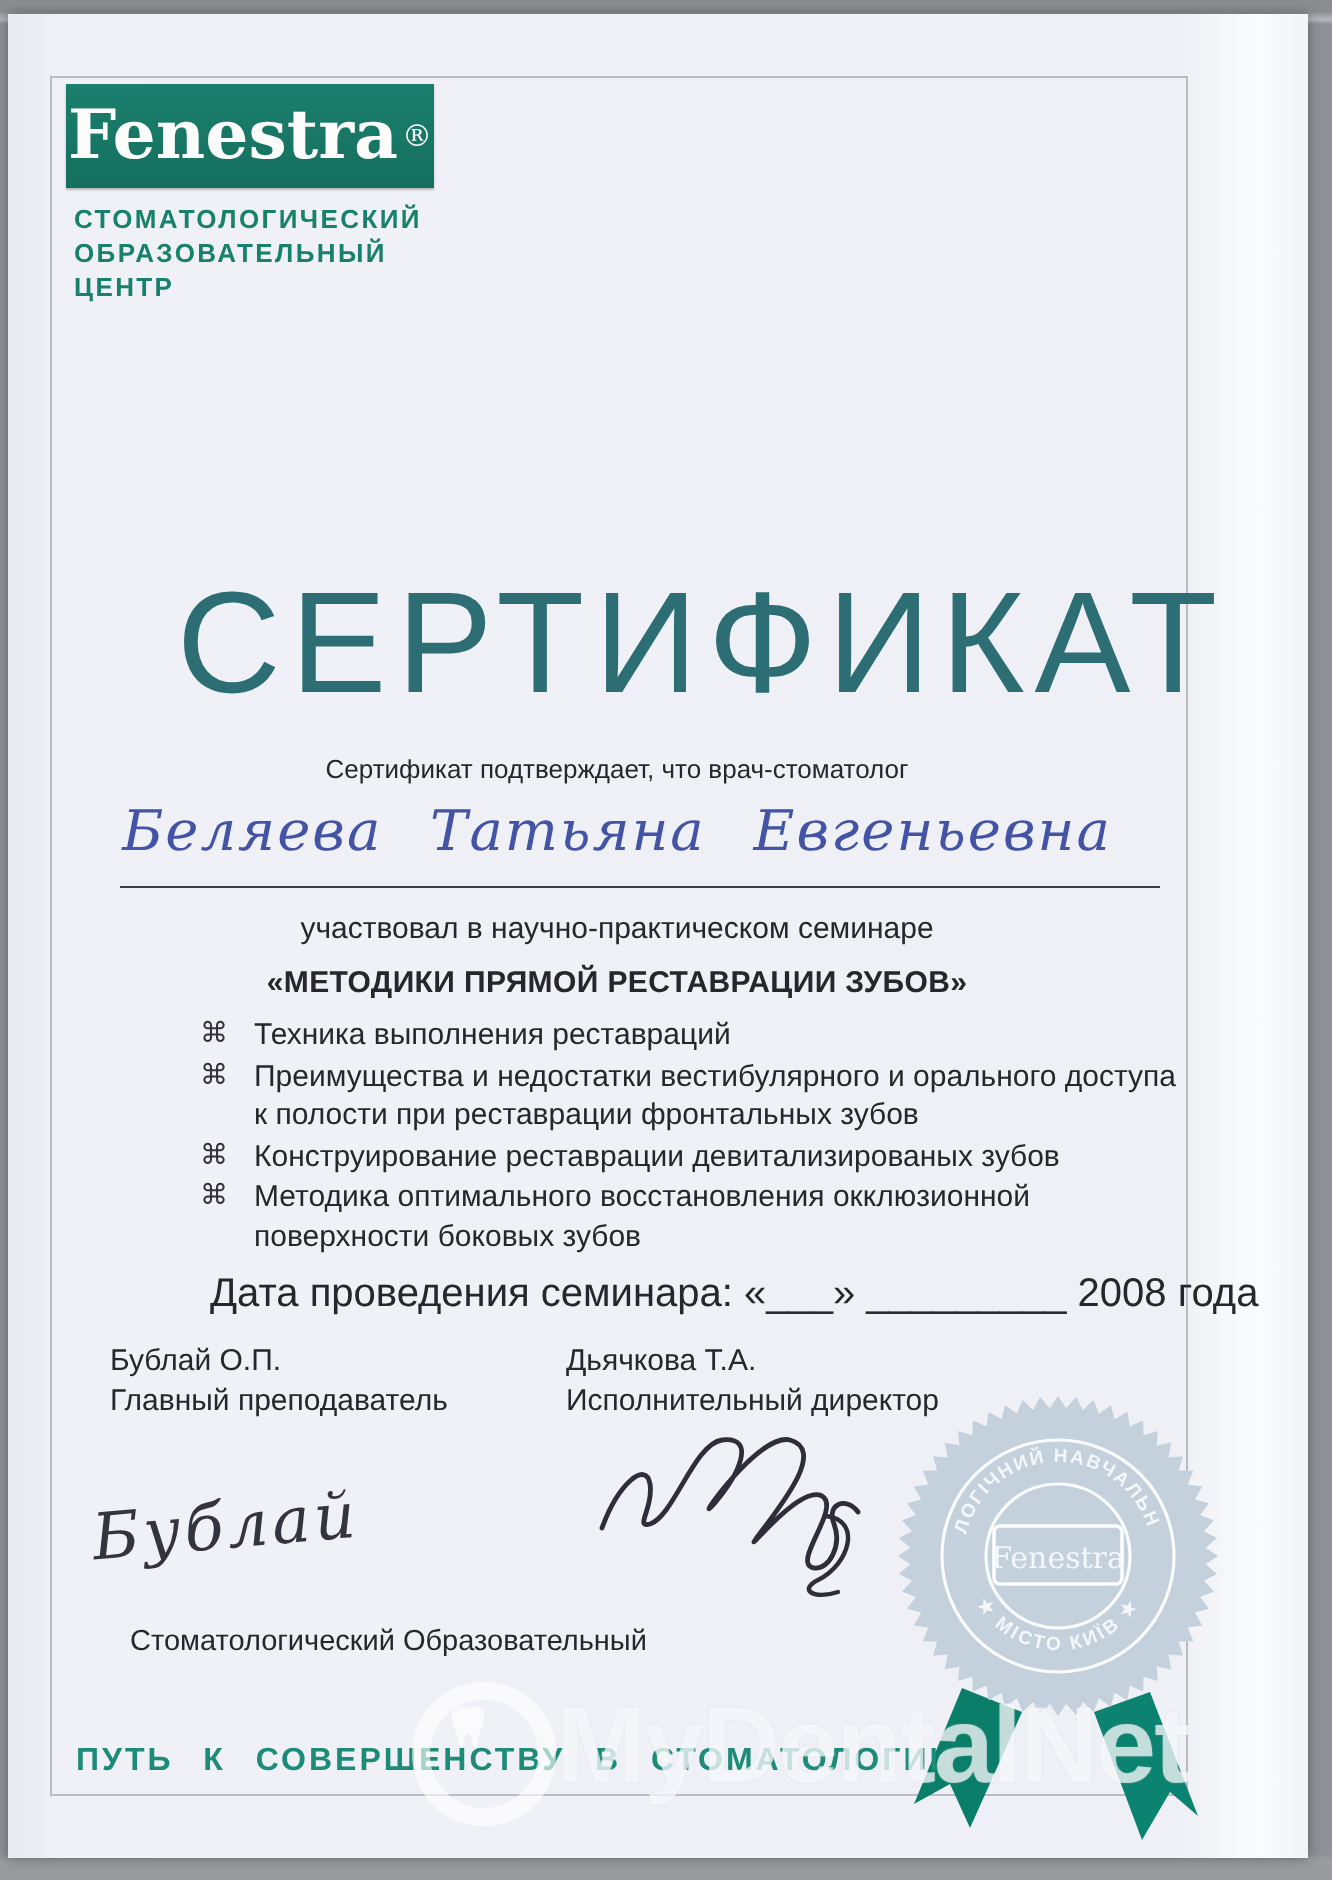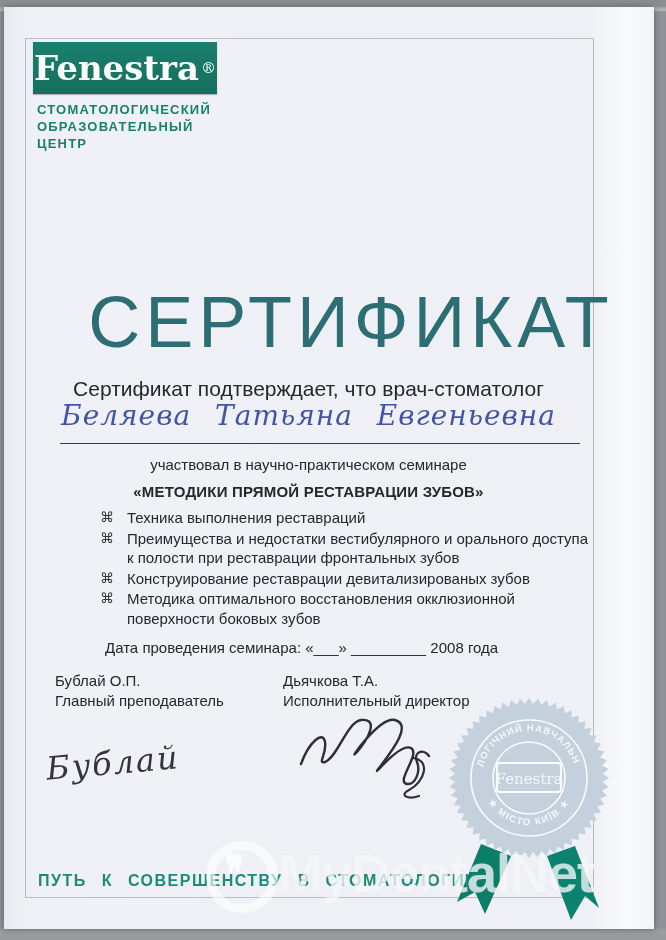--- a/index.html
+++ b/index.html
@@ -22,35 +22,35 @@
               color:#fcfdfb;font-size:34px;line-height:1;}
   .logo-reg{font-family:"DejaVu Serif",serif;color:#fcfdfb;font-size:15px;
             vertical-align:14px;margin-left:2px;}
   .logo-caption{position:absolute;left:37px;top:101px;color:#17816c;
                 font-size:13px;font-weight:bold;letter-spacing:1.2px;line-height:17px;}
   
   .cert-title{position:absolute;left:25px;top:281px;width:652px;text-align:center;
               font-family:Liberation Sans, sans-serif;
               font-size:72px;letter-spacing:5px;color:#2d6e74;font-weight:500;}
   .centered{position:absolute;left:25px;width:567px;text-align:center;color:#26262c;}
-  .intro{top:377px;font-size:21px;}
+  .intro{top:377px;font-size:13px;}
   .holder{top:399px;font-family:"DejaVu Serif",serif;font-style:italic;
           font-size:28px;color:#4353a6;letter-spacing:1px;word-spacing:14px;}
   .holder-underline{position:absolute;left:60px;top:443px;width:520px;height:0;
                     border-top:1.6px solid #3c3c46;}
   .participation{top:456px;font-size:15px;}
   .seminar-title{top:483px;font-size:15px;font-weight:bold;letter-spacing:.2px;}
   
   .topics{position:absolute;left:100px;top:508px;width:496px;margin:0;padding:0;
           list-style:none;font-size:15px;color:#26262c;}
   .topics li{position:relative;padding-left:27px;line-height:19.5px;margin-bottom:1px;}
   .topics .bullet{position:absolute;left:0;top:0;font-family:"DejaVu Sans",sans-serif;
                   font-size:14px;color:#33333b;}
   
-  .date-block{position:absolute;left:105px;top:637px;font-size:15px;line-height:21.5px;color:#26262c;}
+  .date-block{position:absolute;left:105px;top:637px;font-size:20px;line-height:21.5px;color:#26262c;}
   .official{position:absolute;top:671px;font-size:15px;line-height:20px;color:#26262c;}
   .official.left{left:55px;}
   .official.right{left:283px;}
   .sig-left{position:absolute;left:46px;top:744px;font-family:"DejaVu Serif",serif;
             font-style:italic;font-size:32px;color:#34343e;transform:rotate(-5deg);
             letter-spacing:2px;}
   .sig-right{position:absolute;left:295px;top:712px;}
   
   .issuer{position:absolute;left:65px;top:812px;font-size:14.5px;line-height:19px;color:#26262c;}
   .slogan{position:absolute;left:38px;top:872px;font-size:16px;font-weight:bold;
@@ -130,20 +130,21 @@
       <textPath href="#seal-arc-top" startOffset="50%">СТОМАТОЛОГІЧНИЙ  НАВЧАЛЬНИЙ  ЦЕНТР</textPath>
     </text>
     <text font-size="9.5" font-weight="bold" fill="#f4f7fa" letter-spacing="1.5" text-anchor="middle" font-family="Liberation Sans, sans-serif">
       <textPath href="#seal-arc-bottom" startOffset="50%">★  МІСТО  КИЇВ  ★</textPath>
     </text>
     <rect x="50" y="65" width="64" height="29" rx="3" fill="none" stroke="rgba(255,255,255,.95)" stroke-width="1.8"></rect>
     <text x="82" y="86" text-anchor="middle" font-size="15" fill="#f4f7fa" font-family="DejaVu Serif, serif">Fenestra</text>
   </svg>
 
   <div class="issuer">
+    <div>Стоматологический Образовательный</div>
   </div>
   <div class="slogan">ПУТЬ К СОВЕРШЕНСТВУ В СТОМАТОЛОГИИ</div>
 
   <div class="watermark">
     <div class="wm-ring"></div>
     <svg class="wm-tooth" width="24" height="26" viewBox="0 0 50 52">
       <path d="M8,16 C8,4 20,1 25,6 C30,1 42,4 42,16 C42,25 37,27 36,38 C35,48 30,48 29,38 C28,30 22,30 21,38 C20,48 15,48 14,38 C13,27 8,25 8,16 Z" fill="rgba(255,255,255,.68)"></path>
     </svg>
     <div class="wm-text">MyDentalNet</div>
   </div>

